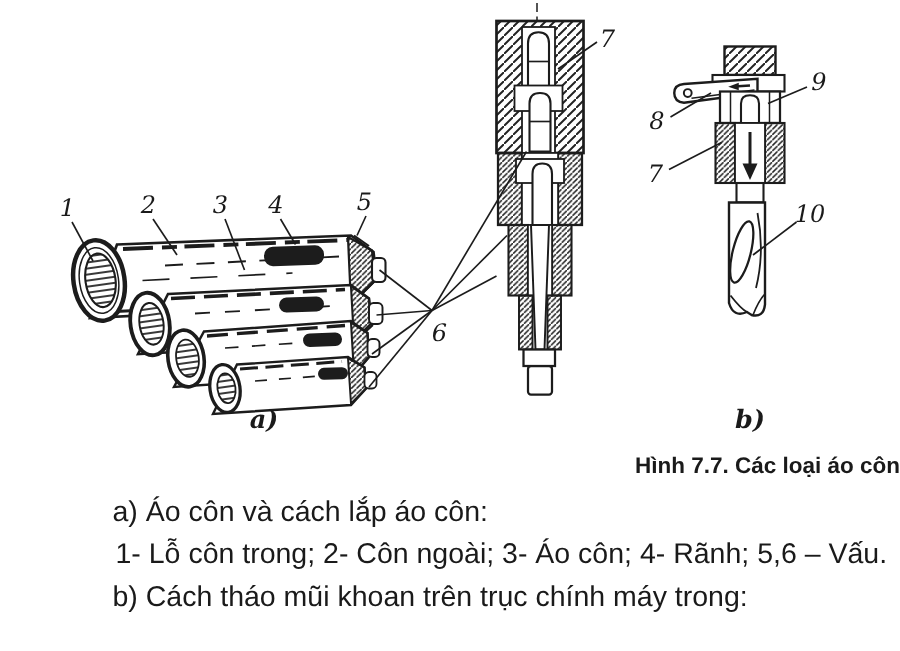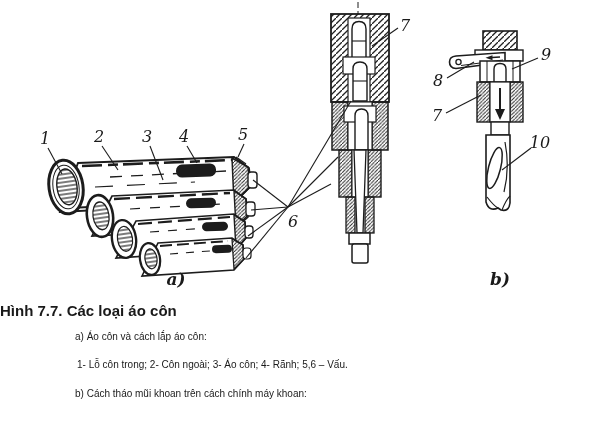--- a/index.html
+++ b/index.html
@@ -1,20 +1,20 @@
 <!DOCTYPE html>
 <html><head>
 <meta charset="utf-8">
 <style>
   html,body{margin:0;padding:0;background:#fff;}
   #page{position:relative;width:600px;height:434px;background:#ffffff;overflow:hidden;
         font-family:"Liberation Sans",sans-serif;color:#1c1c1c;}
   #art{position:absolute;left:0;top:0;}
-  .cap{position:absolute;font-size:10px;color:#1a1a1a;white-space:nowrap;}
-  .cap-title{top:302px;left:0;width:100%;text-align:left;font-weight:bold;font-size:15px;}
+  .cap{position:absolute;font-size:19px;color:#1a1a1a;white-space:nowrap;}
+  .cap-title{top:302px;left:0;width:100%;text-align:right;font-weight:bold;font-size:15px;}
   .cap-a{top:331px;left:75px;}
   .cap-1{top:359px;left:77px;}
   .cap-b{top:388px;left:75px;}
   .cap-2{top:412px;left:77px;}
   text.call{font-family:"DejaVu Serif",serif;font-style:italic;font-size:16px;fill:#1a1a1a;}
   text.part{font-family:"DejaVu Serif",serif;font-style:italic;font-weight:600;font-size:17px;fill:#1a1a1a;}
 </style>
 </head>
 <body>
 
@@ -172,14 +172,14 @@
     <text class="call" x="437" y="121">7</text>
     <text class="call" x="540" y="148">10</text>
     <text class="part" x="176" y="285">a)</text>
     <text class="part" x="500" y="285">b)</text>
   </g>
 </svg>
 
   <div class="cap cap-title">Hình 7.7. Các loại áo côn</div>
   <div class="cap cap-a">a) Áo côn và cách lắp áo côn:</div>
   <div class="cap cap-1">1- Lỗ côn trong; 2- Côn ngoài; 3- Áo côn; 4- Rãnh; 5,6 – Vấu.</div>
-  <div class="cap cap-b">b) Cách tháo mũi khoan trên cách chính máy khoan:</div>
+  <div class="cap cap-b">b) Cách tháo mũi khoan trên trục chính máy trong:</div>
 </div>
 
 </body></html>

